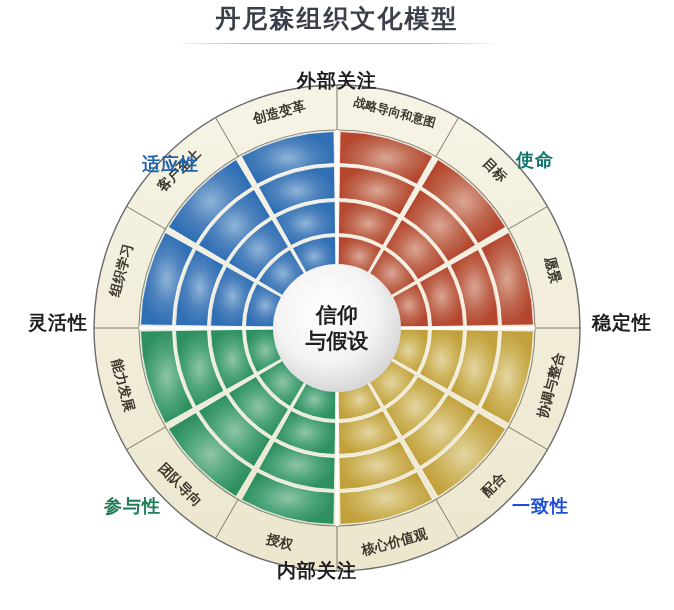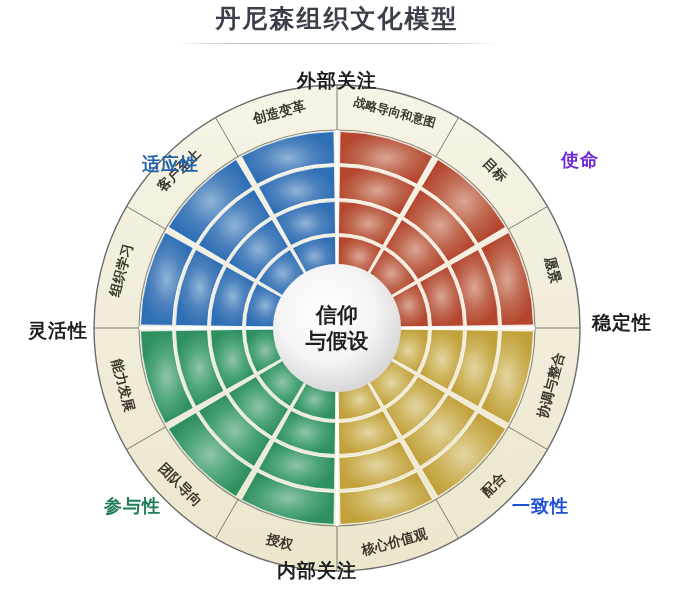--- a/index.html
+++ b/index.html
@@ -28,21 +28,21 @@
 
   .axis-label{
     position:absolute;
     font-size:19px;font-weight:700;color:#1d1d1f;
     font-family:"Liberation Sans","DejaVu Sans",sans-serif;
     letter-spacing:1px;
     white-space:nowrap;
   }
   #lbl-top{left:0;top:68px;width:674px;text-align:center;}
   #lbl-bottom{left:0;top:558px;width:634px;text-align:center;}
-  #lbl-left{left:28px;top:310px;margin-top:8px;}
+  #lbl-left{left:28px;top:310px;}
   #lbl-right{left:570px;top:310px;margin-left:22px;}
 
   .quad-label{
     position:absolute;
     font-size:18px;font-weight:700;
     font-family:"Liberation Sans","DejaVu Sans",sans-serif;
     letter-spacing:1px;white-space:nowrap;
   }
   #q-adapt{left:100px;top:152px;margin-left:42px;}
   #q-mission{left:516px;top:148px;}
@@ -180,15 +180,15 @@
       </g>
   </svg>
 </div>
 
 <div class="axis-label" id="lbl-top">外部关注</div>
 <div class="axis-label" id="lbl-bottom">内部关注</div>
 <div class="axis-label" id="lbl-left">灵活性</div>
 <div class="axis-label" id="lbl-right">稳定性</div>
 
 <div class="quad-label" id="q-adapt" style="color: rgb(31, 99, 174);">适应性</div>
-<div class="quad-label" id="q-mission" style="color: #6d28d9; margin-left: 45px;">使命</div>
+<div class="quad-label" id="q-mission" style="color: #0f766e;">使命</div>
 <div class="quad-label" id="q-consist" style="color: #1d4ed8;">一致性</div>
 <div class="quad-label" id="q-involve" style="color: rgb(31, 125, 85);">参与性</div>
 
 </body></html>

